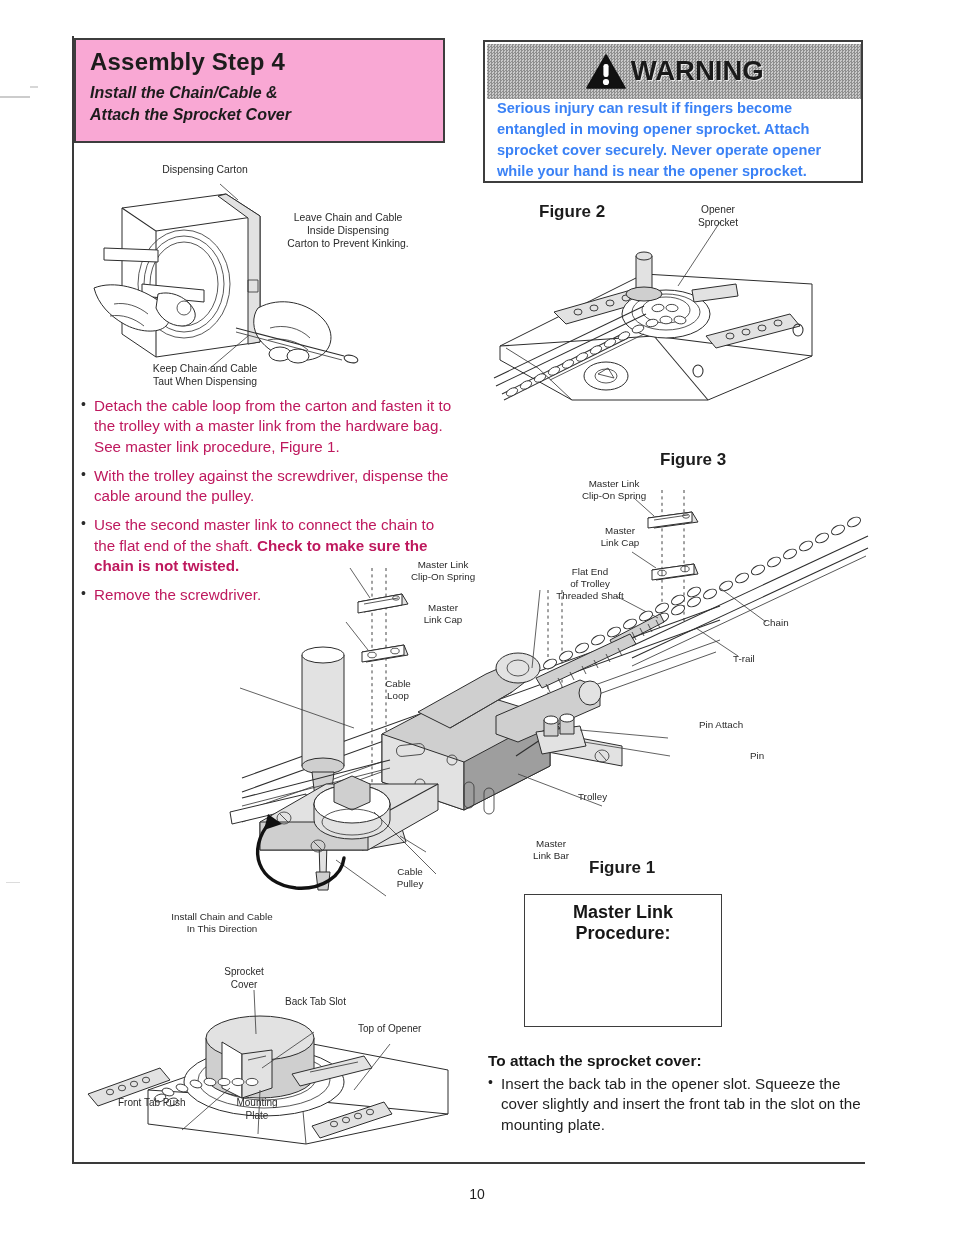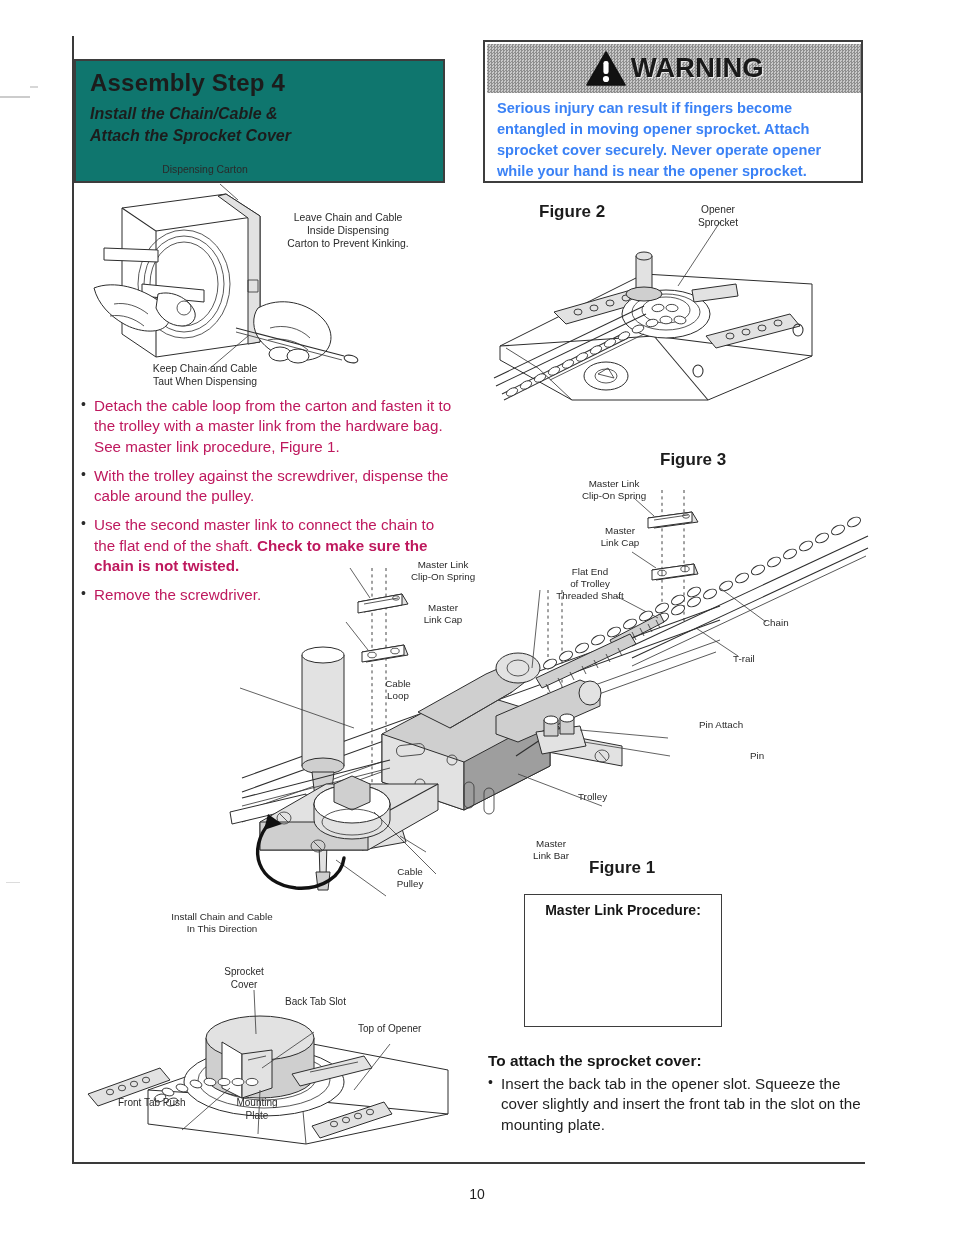--- a/index.html
+++ b/index.html
@@ -14,39 +14,39 @@
   }
   .page{position:absolute;left:0;top:0;width:954px;height:1235px;}
 
   
   .page-border-left{position:absolute;left:72px;top:36px;width:2px;height:1128px;background:#ararar;background:#3a3a3a;}
   .page-border-bottom{position:absolute;left:72px;top:1162px;width:793px;height:2px;background:#3a3a3a;}
   .scan-speck{position:absolute;background:#9a9a9a;}
 
   
   .header-box{
-    position:absolute;left:74px;top:38px;width:371px;height:124px;
-    border:2px solid #3d3d3d;box-sizing:border-box;background:#0f766e;margin-top:21px;
+    position:absolute;left:74px;top:38px;width:371px;height:105px;
+    border:2px solid #3d3d3d;box-sizing:border-box;background:#f9a8d4;
   }
   .header-title{
     position:absolute;left:14px;top:8px;
     font-size:24px;font-weight:bold;letter-spacing:.2px;color:#1c1c1c;
   }
   .header-sub{
     position:absolute;left:14px;top:42px;
     font-size:16px;font-style:italic;font-weight:bold;line-height:1.35;color:#1c1c1c;
   }
 
   
   .warning-box{
     position:absolute;left:483px;top:40px;width:380px;height:143px;
     border:2px solid #3d3d3d;box-sizing:border-box;background:#fff;
   }
   .warning-band{
-    position:absolute;left:2px;top:2px;width:374px;height:49px;
+    position:absolute;left:2px;top:2px;width:374px;height:55px;
     background:
       repeating-conic-gradient(#8e8e8e 0 25%, #c9c9c9 0 50%) 0 0/3px 3px;
     display:flex;align-items:center;justify-content:center;gap:6px;
     overflow:hidden;
   }
   .warn-tri{position:relative;width:40px;height:36px;flex:0 0 auto;}
   .warn-tri svg{display:block;}
   .warn-word{
     font-size:27px;font-weight:bold;letter-spacing:0px;
     color:#1a1a1a;
@@ -78,21 +78,21 @@
     content:"\2022";position:absolute;left:1px;top:-1px;font-size:14px;color:#2a2a2a;
   }
   .bullet b{font-weight:bold;}
 
   
   .mlp-box{
     position:absolute;left:524px;top:894px;width:198px;height:133px;
     border:1.6px solid #3d3d3d;box-sizing:border-box;background:#fff;
   }
   .mlp-title{
-    margin:7px 0 3px;text-align:center;font-size:14px;font-weight:bold;color:#161616;
+    margin:7px 0 3px;text-align:center;font-size:18px;font-weight:bold;color:#161616;
   }
   .mlp-body{
     padding:0 9px;font-size:12px;line-height:1.3;color:#1f1f1f;
   }
 
   
   .sc-head{
     position:absolute;left:488px;top:1052px;
     font-size:15.4px;font-weight:bold;color:#161616;
   }

